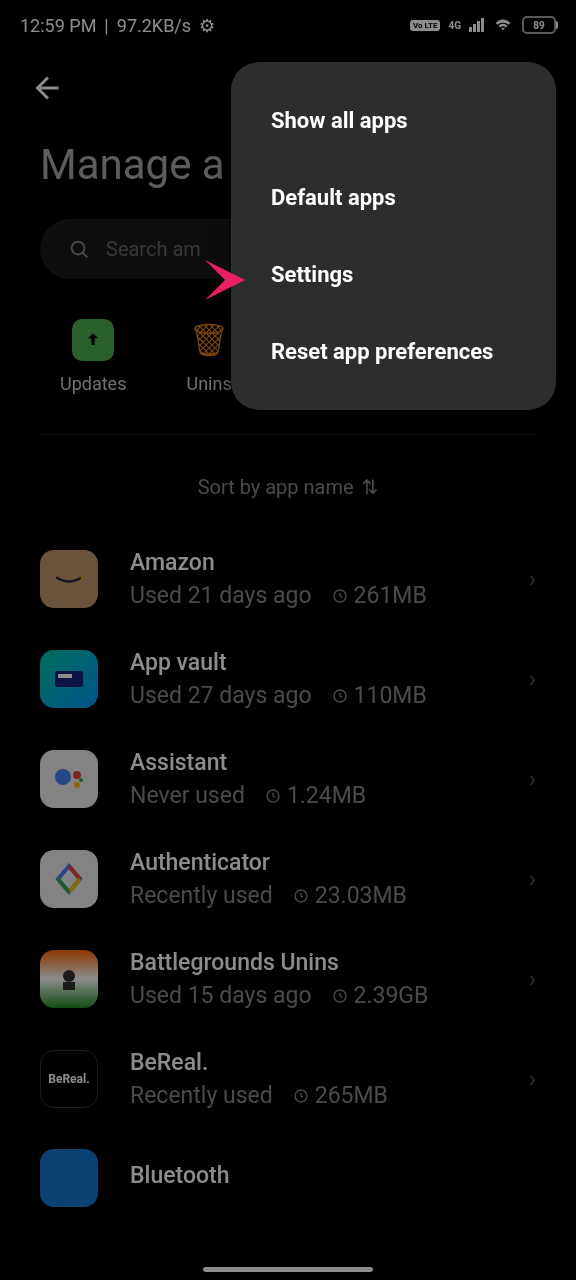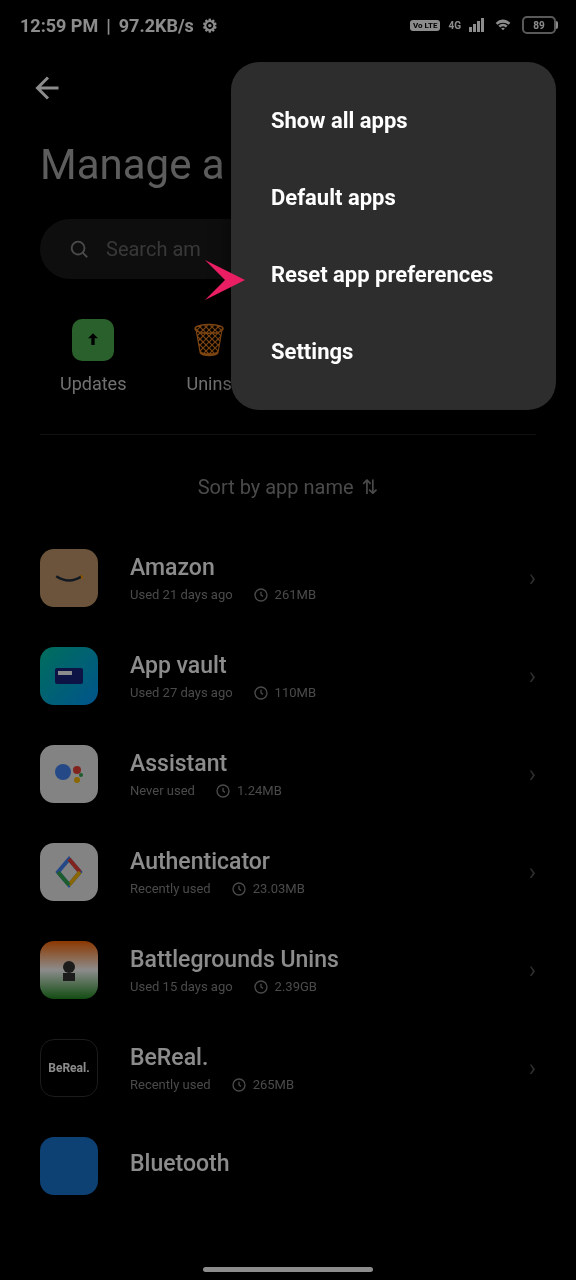--- a/index.html
+++ b/index.html
@@ -21,21 +21,21 @@
       justify-content: space-between;
       align-items: center;
       padding: 8px 20px;
       height: 50px;
     }
     .status-left {
       display: flex;
       align-items: center;
       gap: 8px;
       font-size: 18px;
-      font-weight: 700;
+      font-weight: 400;
     }
     .status-right {
       display: flex;
       align-items: center;
       gap: 8px;
     }
     .gear-icon {
       font-size: 18px;
     }
     .volte-badge {
@@ -190,21 +190,21 @@
       font-size: 23px;
       font-weight: 500;
       color: #fff;
       margin-bottom: 6px;
     }
     .app-meta {
       display: flex;
       align-items: center;
       gap: 20px;
       color: #888;
-      font-size: 13px;
+      font-size: 23px;
     }
     .app-size {
       display: flex;
       align-items: center;
       gap: 6px;
     }
     .chevron {
       color: #555;
       font-size: 24px;
     }
@@ -482,22 +482,22 @@
       </div>
     </div>
   </div>
 </div>
 
 <div class="dim-overlay"></div>
 
 <div class="popup-menu">
   <div class="menu-item">Show all apps</div>
   <div class="menu-item">Default apps</div>
+  <div class="menu-item">Settings</div>
   <div class="menu-item">Reset app preferences</div>
-  <div class="menu-item">Settings</div>
 </div>
 
 <div class="arrow-indicator">
   <svg viewBox="0 0 120 60">
     <path d="M5 30 L95 30 L75 10 L115 30 L75 50 L95 30" fill="#e91e63"></path>
   </svg>
 </div>
 
 <div class="nav-bar"></div>
 

